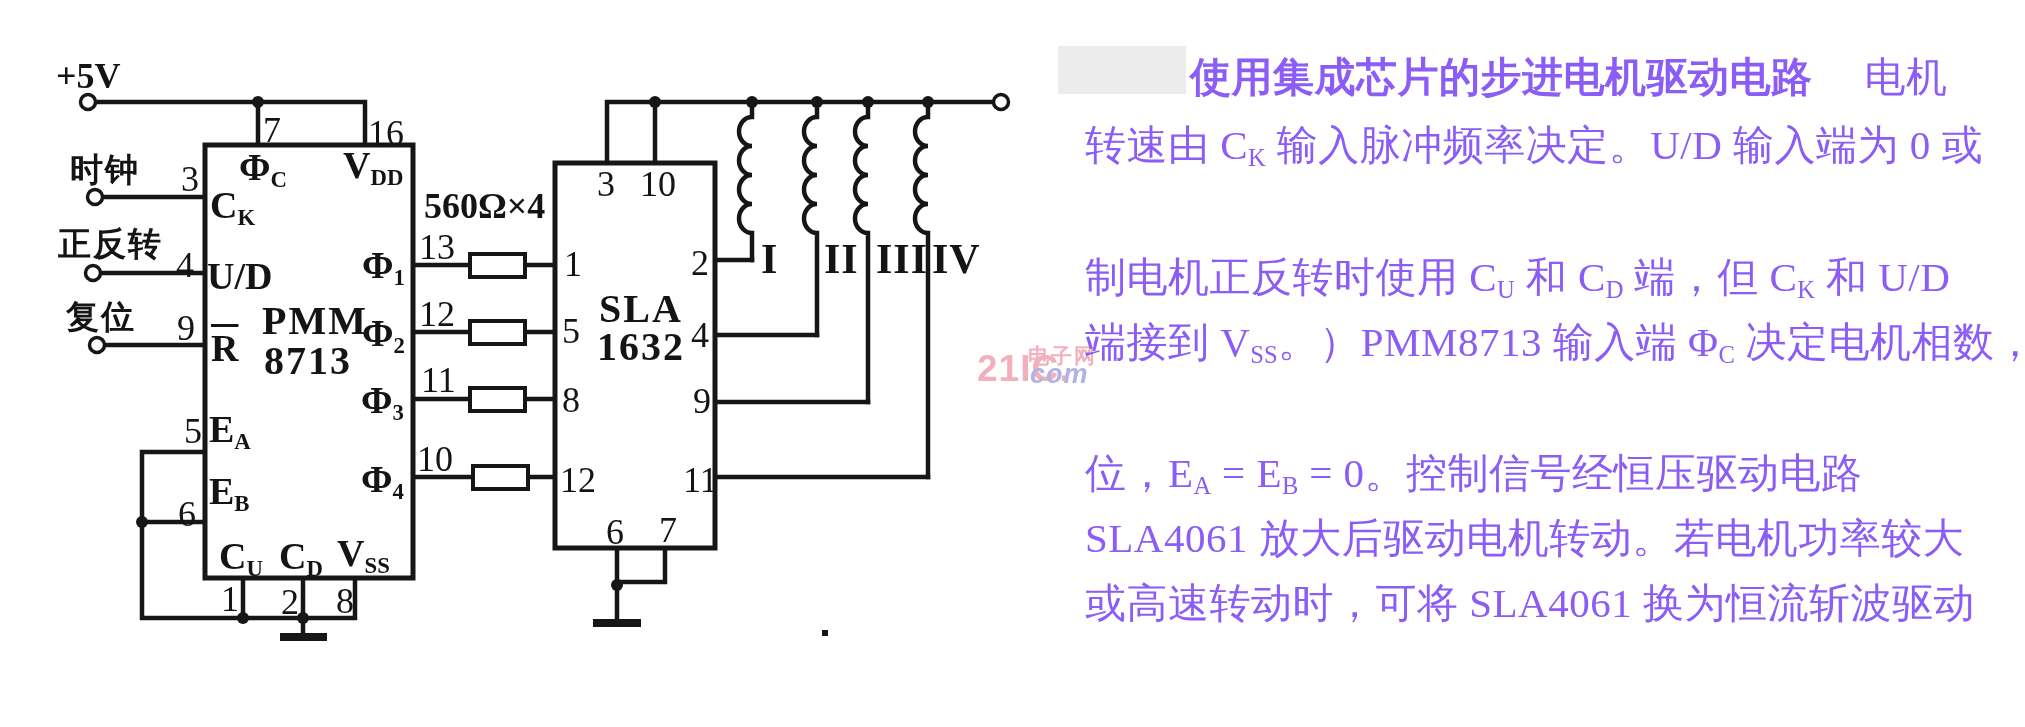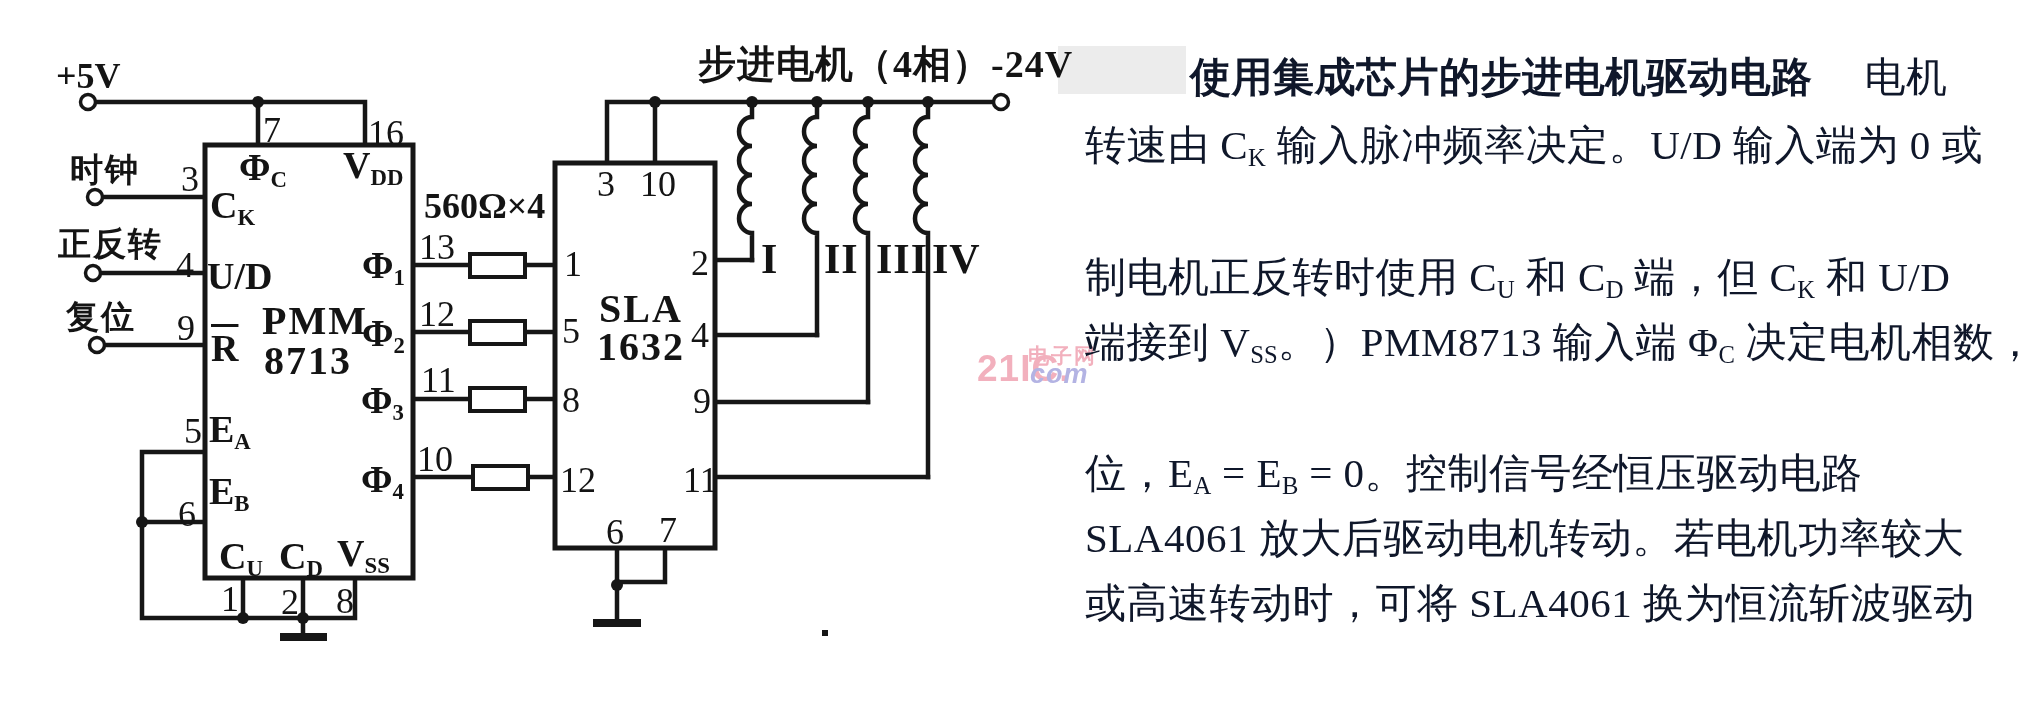--- a/index.html
+++ b/index.html
@@ -15,21 +15,21 @@
   .chipname{font-size:40px;font-weight:bold;letter-spacing:2px;}
   .coil-num{font-size:42px;font-weight:600;letter-spacing:1px;}
   .motor-lab{font-size:38px;font-weight:600;letter-spacing:1px;}
   .res-lab{font-size:36px;font-weight:600;}
   .supply{font-size:36px;font-weight:600;}
   .sub{font-size:0.60em;vertical-align:-0.30em;letter-spacing:0;}
   .bar{text-decoration:overline;text-decoration-thickness:3px;}
   .b{font-weight:bold;}
   .gap{margin-left:52px;}
   .tline{
-    position:absolute;left:1085px;font-size:41px;line-height:1.05;color:#0f172a;
+    position:absolute;left:1085px;font-size:41px;line-height:1.05;color:#8b5cf6;
     letter-spacing:0.5px;white-space:nowrap;
   }
   .tline-first{left:1190px;}
   .wm{position:absolute;font-family:"Liberation Sans","DejaVu Sans",sans-serif;line-height:1;}
   .wm-brand{left:945px;top:350px;font-size:37px;font-weight:bold;color:#f2b0bd;letter-spacing:1px;margin-left:32px;}
   .wm-cn{left:1028px;top:345px;font-size:21px;font-weight:bold;color:#f2b0bd;letter-spacing:2px;}
   .wm-suffix{left:1030px;top:361px;font-size:27px;font-weight:bold;font-style:italic;color:#b3b3e3;letter-spacing:1px;}
 </style>
 </head>
 <body>
@@ -151,21 +151,20 @@
   <div class="lab pnum" style="left:560px;top:462px">12</div>
   <div class="lab chipname" style="left:599px;top:289px">SLA</div>
   <div class="lab chipname" style="left:597px;top:327px">1632</div>
   <div class="lab pnum" style="left:691px;top:245px">2</div>
   <div class="lab pnum" style="left:691px;top:317px">4</div>
   <div class="lab pnum" style="left:693px;top:383px">9</div>
   <div class="lab pnum" style="left:683px;top:462px">11</div>
   <div class="lab pnum" style="left:606px;top:514px">6</div>
   <div class="lab pnum" style="left:659px;top:512px">7</div>
 
-  <div class="lab motor-lab" style="left:698px;top:45px">步进电机（4相）-24V</div>
 
   <div class="lab coil-num" style="left:761px;top:238px">I</div>
   <div class="lab coil-num" style="left:824px;top:238px">II</div>
   <div class="lab coil-num" style="left:876px;top:238px">III</div>
   <div class="lab coil-num" style="left:932px;top:238px">IV</div>
 
   <div class="wm wm-brand">21IC.</div>
   <div class="wm wm-cn">电子网</div>
   <div class="wm wm-suffix">com</div>
 

